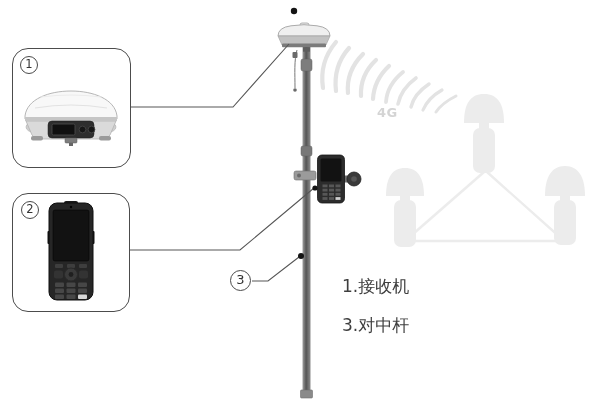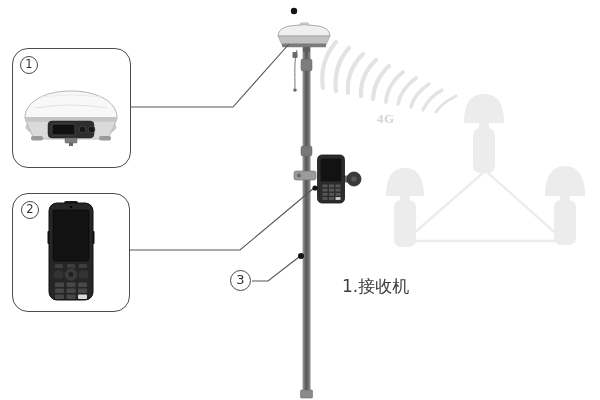--- a/index.html
+++ b/index.html
@@ -9,22 +9,22 @@
   .box{position:absolute;border:1.4px solid #4c4c4c;border-radius:16px;background:#fff;}
   .box1{left:12px;top:48px;width:117px;height:118px;}
   .box2{left:12px;top:193px;width:116px;height:117px;}
   .numcircle{position:absolute;box-sizing:border-box;border:1.2px solid #4a4a4a;border-radius:50%;
              color:#333;text-align:center;background:#fff;}
   .n-sm{width:18px;height:18px;font-size:11.5px;line-height:15px;}
   .n-lg{width:21px;height:21px;font-size:13px;line-height:18px;}
   .num1{left:7px;top:7px;}
   .num2{left:8px;top:7px;}
   .num3{left:230px;top:270px;}
-  .fourg{position:absolute;left:377px;top:111px;font-size:13px;font-weight:bold;color:#d4d4d4;
-         letter-spacing:0.5px;font-family:Liberation Serif, serif;}
+  .fourg{position:absolute;left:377px;top:105px;font-size:13px;font-weight:bold;color:#d4d4d4;
+         letter-spacing:0.5px;}
   .caption{position:absolute;left:342px;top:275px;display:flex;gap:16px;font-size:17px;
            color:#3e3e3e;white-space:nowrap;flex-direction:column;}
   .devsvg{position:absolute;}
 </style>
 </head>
 <body>
 
 <div class="canvas">
 
   <svg class="art" viewBox="0 0 600 400">
@@ -172,15 +172,16 @@
       <rect x="32" y="93.5" width="9" height="4.5" rx="1" fill="#d8d8d8"></rect>
     </svg>
   </div>
 
   <div class="numcircle n-lg num3">3</div>
 
   <div class="fourg">4G</div>
 
   <div class="caption">
     <span>1.接收机</span>
+    <span>3.对中杆</span>
   </div>
 
 </div>
 
 </body></html>

